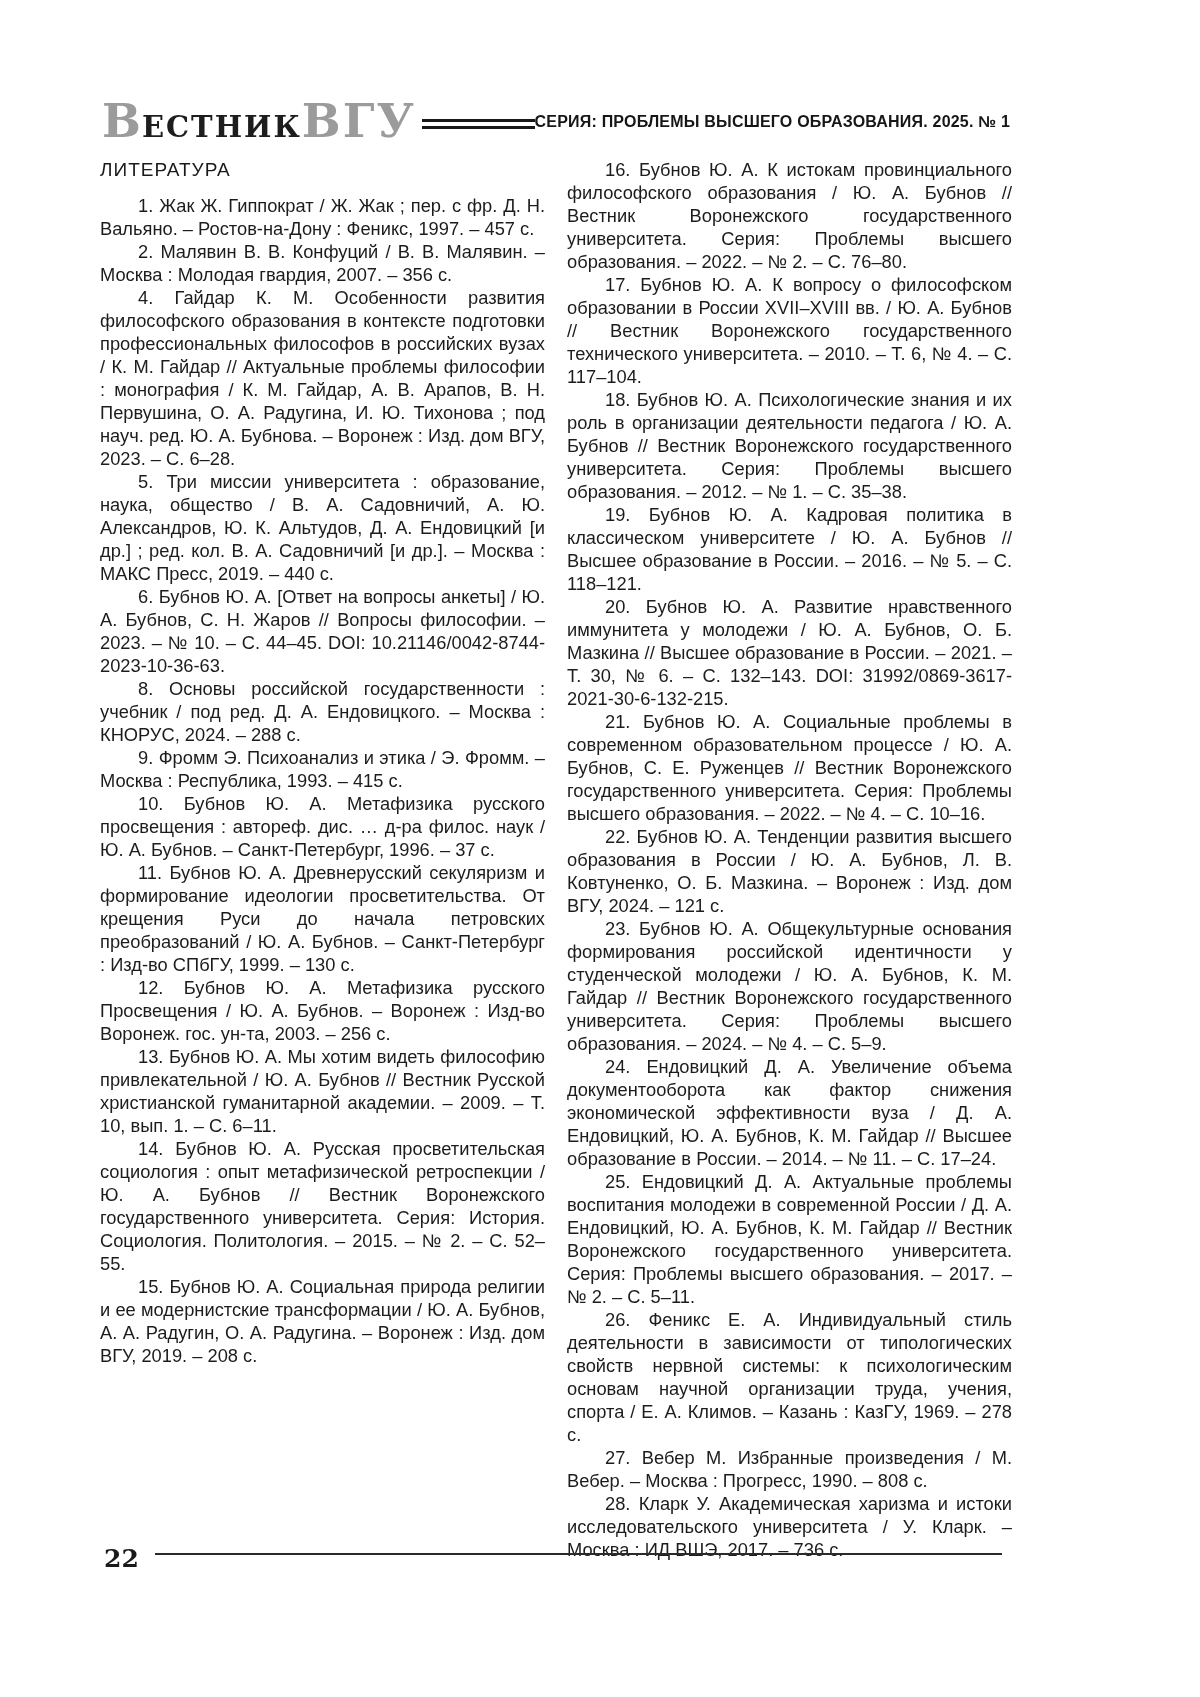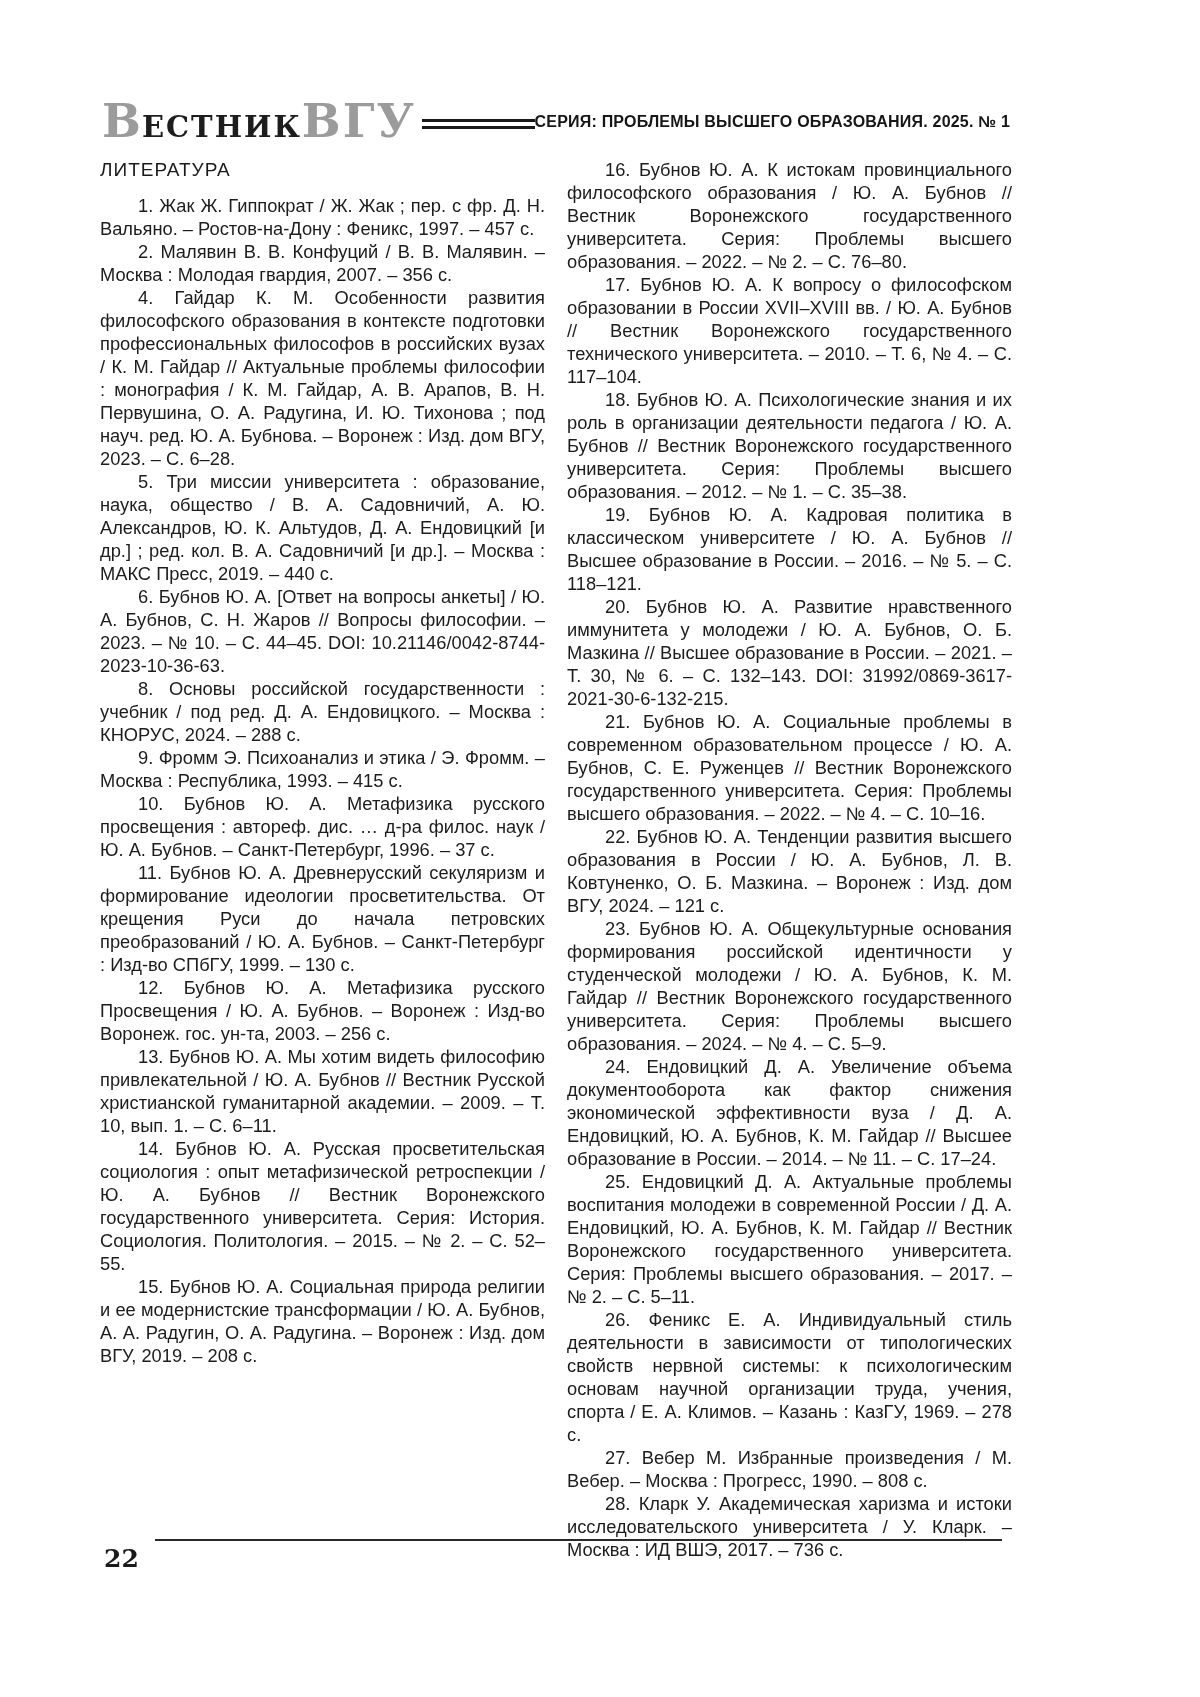--- a/index.html
+++ b/index.html
@@ -92,21 +92,21 @@
   }
   .ref-authors { }
 
   
   .footer {
     position: absolute;
     left: 104px;
     top: 1544px;
     width: 898px;
     display: flex;
-    align-items: flex-start;
+    align-items: center;
   }
   .page-number {
     font-family: "DejaVu Serif", serif;
     font-weight: bold;
     font-size: 25px;
     color: #1a1a1a;
   }
   .footer-rule {
     flex: 1 1 auto;
     margin-left: 16px;

